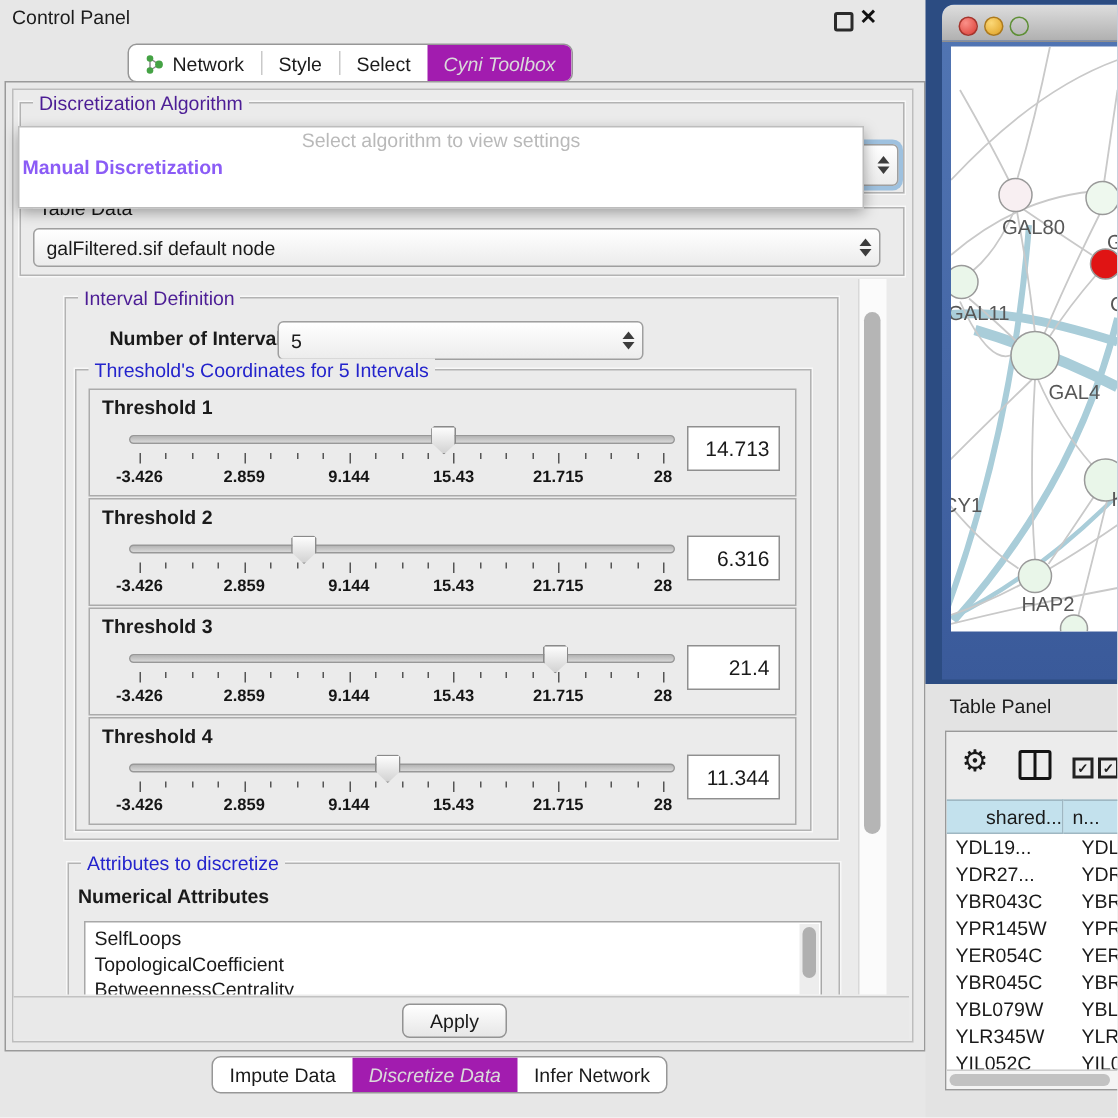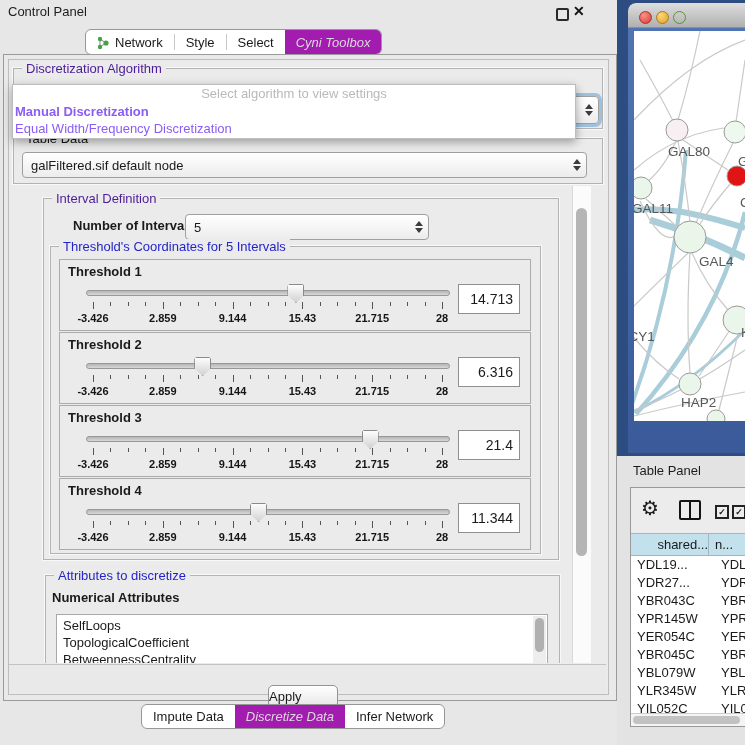--- a/index.html
+++ b/index.html
@@ -74,22 +74,22 @@
 
   .attr-group{left:32px;top:389px;width:513px;height:120px;}
   .na-label{position:absolute;left:6px;top:14px;font-weight:bold;}
   .na-list{position:absolute;left:10px;top:38px;width:492px;height:70px;background:#fff;border:1px solid #a8a8a8;
         padding-top:2px;box-sizing:border-box;}
   .na-item{line-height:17px;padding-left:6px;}
   .na-sb{position:absolute;right:1px;top:1px;width:13px;height:66px;background:#ededed;}
   .na-sb .thumb{position:absolute;left:2px;top:2px;width:9px;height:34px;background:#b0b0b0;border-radius:5px;}
 
   .apply-bar{left:9px;top:664px;width:597px;height:28px;border-top:1px solid #c2c2c2;background:#e9e9e9;}
-  .apply-btn{position:absolute;left:259px;top:20px;width:68px;height:21px;border:1px solid #939393;border-radius:5px;
-        background:linear-gradient(#ffffff,#e6e6e6);line-height:21px;}
+  .apply-btn{position:absolute;left:259px;top:4px;width:68px;height:21px;border:1px solid #939393;border-radius:5px;
+        background:linear-gradient(#ffffff,#e6e6e6);text-align:center;line-height:21px;}
 
   
   .desktop{left:617px;top:0;width:128px;height:456px;background:#2c4c82;}
   .net-win{left:628px;top:3px;width:117px;height:450px;border-top-left-radius:8px;overflow:hidden;
         background:linear-gradient(#5276b4,#3a5a9a);}
   .nw-titlebar{position:absolute;left:0;top:0;width:100%;height:24px;border-top-left-radius:8px;
         background:linear-gradient(#dedede,#b0b0b0);border-bottom:1px solid #8f8f8f;}
   .light{position:absolute;top:8px;width:11px;height:11px;border-radius:50%;}
   .l-red{left:11px;background:radial-gradient(circle at 35% 30%,#fa9189,#da3b33);border:1px solid #a5342c;}
   .l-yel{left:28px;background:radial-gradient(circle at 35% 30%,#fbd877,#dfa023);border:1px solid #ad7a1c;}
@@ -162,21 +162,20 @@
     <div class="spin">
         <div class="arr-up"></div>
         <div class="arr-dn"></div>
       </div>
   </div>
 
   <div class="abs popup">
     <div class="prompt">Select algorithm to view settings</div>
     <div id="popupOpts">
         <div class="opt bold">Manual Discretization</div>
-        <div class="opt">Equal Width/Frequency Discretization</div>
       </div>
   </div>
 
   <div class="abs group td-group">
     <span class="gtitle g-dark" style="left:8px">Table Data</span>
   </div>
   <div class="abs combo td-combo">
     <div class="cv">galFiltered.sif default node</div>
     <div class="spin">
         <div class="arr-up"></div>

